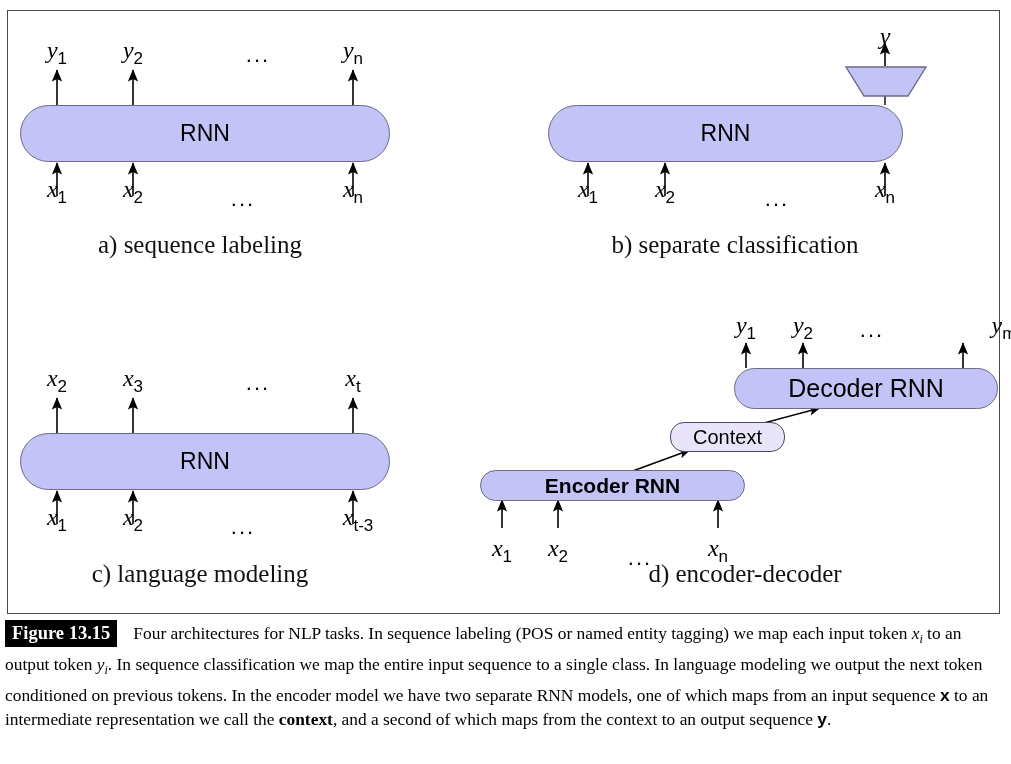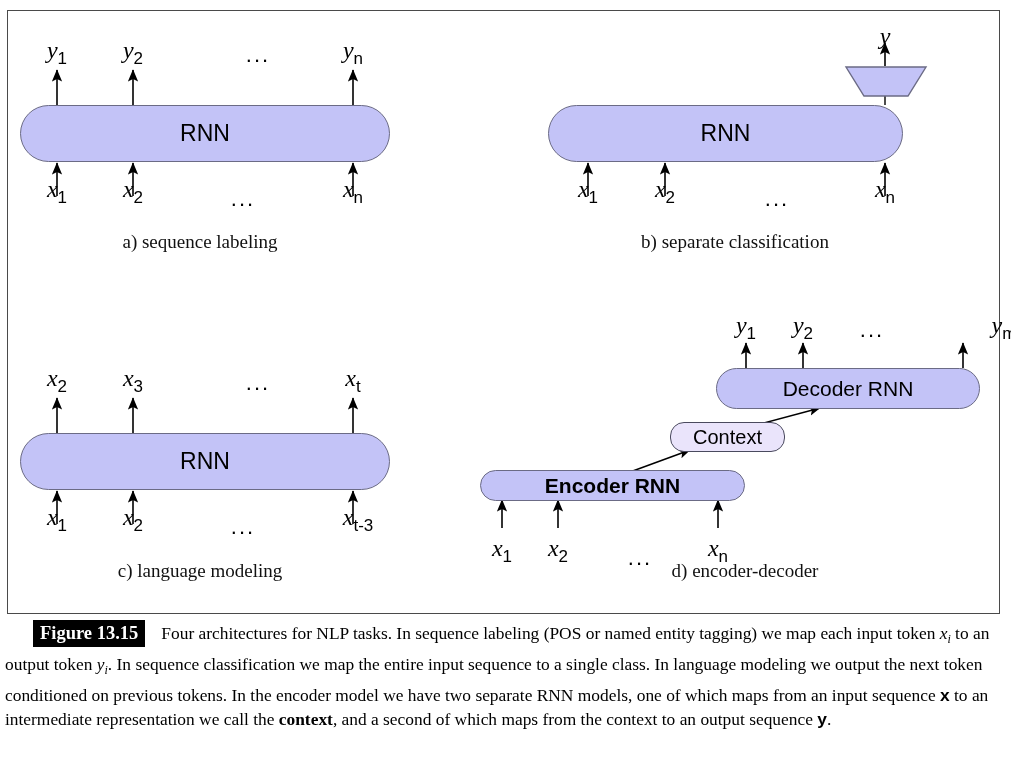--- a/index.html
+++ b/index.html
@@ -85,21 +85,21 @@
     letter-spacing: 2px;
     color: #000000;
     transform: translateX(-50%);
     line-height: 1;
   }
 
   
   .panel-label {
     position: absolute;
     font-family: "Liberation Serif", "DejaVu Serif", serif;
-    font-size: 19px;
+    font-size: 25px;
     color: #111111;
     white-space: nowrap;
     transform: translateX(-50%);
   }
 
   
   #caption {
     position: absolute;
     left: 5px;
     top: 620px;
@@ -113,21 +113,20 @@
   #figure-badge {
     display: inline-block;
     background: #000000;
     color: #ffffff;
     font-weight: bold;
     font-size: 18.5px;
     padding: 1px 7px 2px 7px;
     margin-right: 16px;
     letter-spacing: 0px;
     vertical-align: baseline;
-    margin-left: 28px;
   }
   #caption i { font-style: italic; }
   #caption b { font-weight: bold; }
   .sserif { font-family: "Liberation Sans", "DejaVu Sans", sans-serif; font-weight: bold; font-style: normal; }
 </style>
 </head>
 <body>
 
 <div id="figure-frame"></div>
 
@@ -269,21 +268,21 @@
 <div class="var" style="left:133px; top:505px;">
   <span>x</span><sub>2</sub>
 </div>
 <div class="dots" style="left:243px; top:516px;">...</div>
 <div class="var" style="left:358px; top:505px;">
   <span>x</span><sub>t-3</sub>
 </div>
 
 <div class="panel-label" style="left:200px; top:560px;">c) language modeling</div>
 
-<div class="rnn-box pill" style="left:716px; top:368px; width:264px; height:41px; font-size:21px;">
+<div class="rnn-box pill" style="left:734px; top:368px; width:264px; height:41px; font-size:25px;">
   <span>Decoder RNN</span>
 </div>
 
 <div class="context-box" style="left:670px; top:422px; width:115px; height:30px; font-size:20px;">
   <span>Context</span>
 </div>
 
 <div class="rnn-box pill" style="left:480px; top:470px; width:265px; height:31px; font-size:21px;font-weight:bold;">
   <span>Encoder RNN</span>
 </div>

